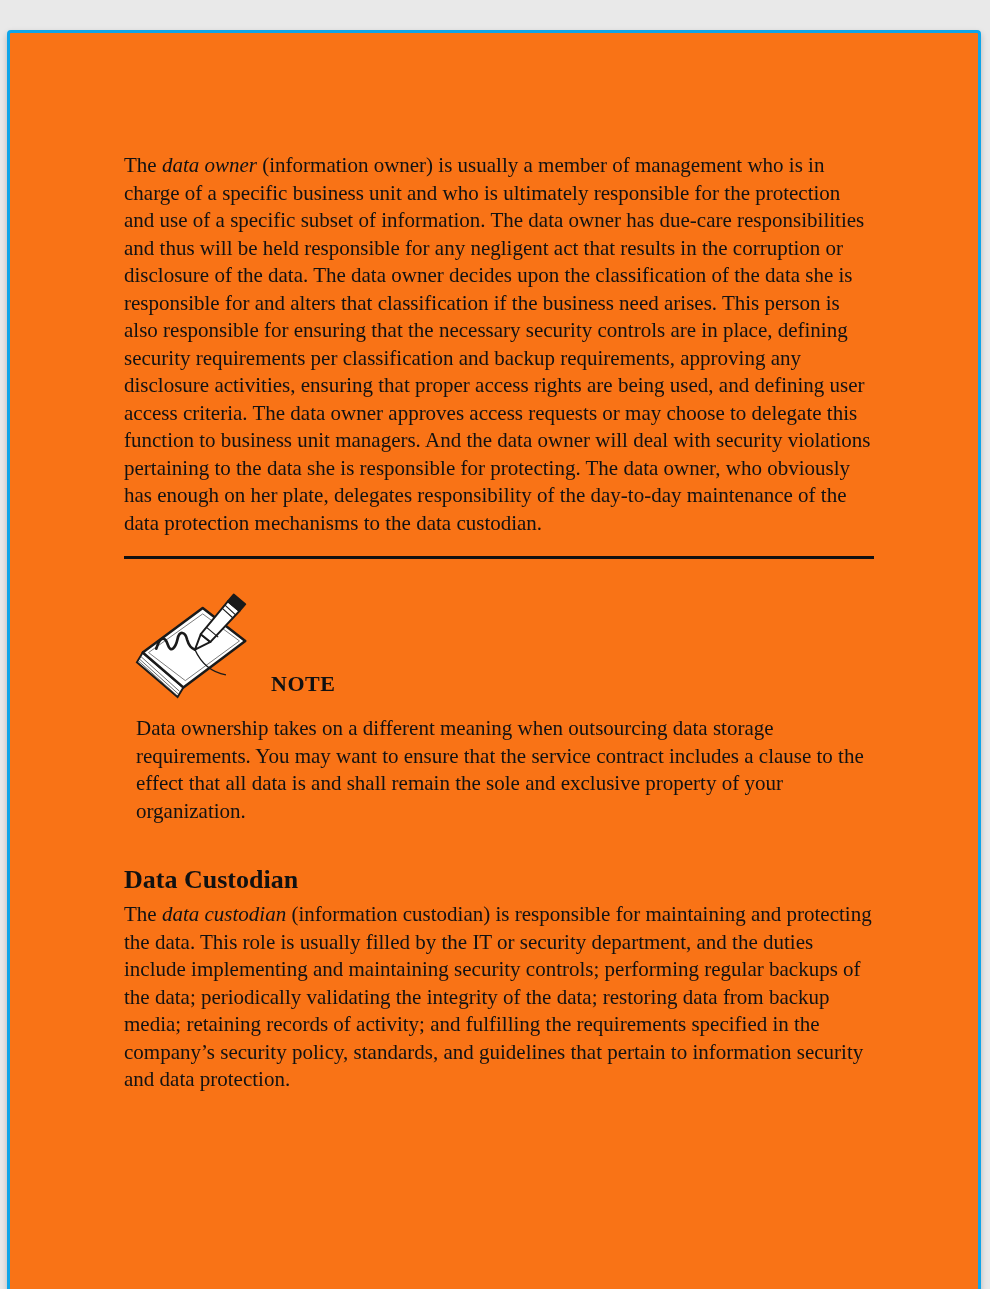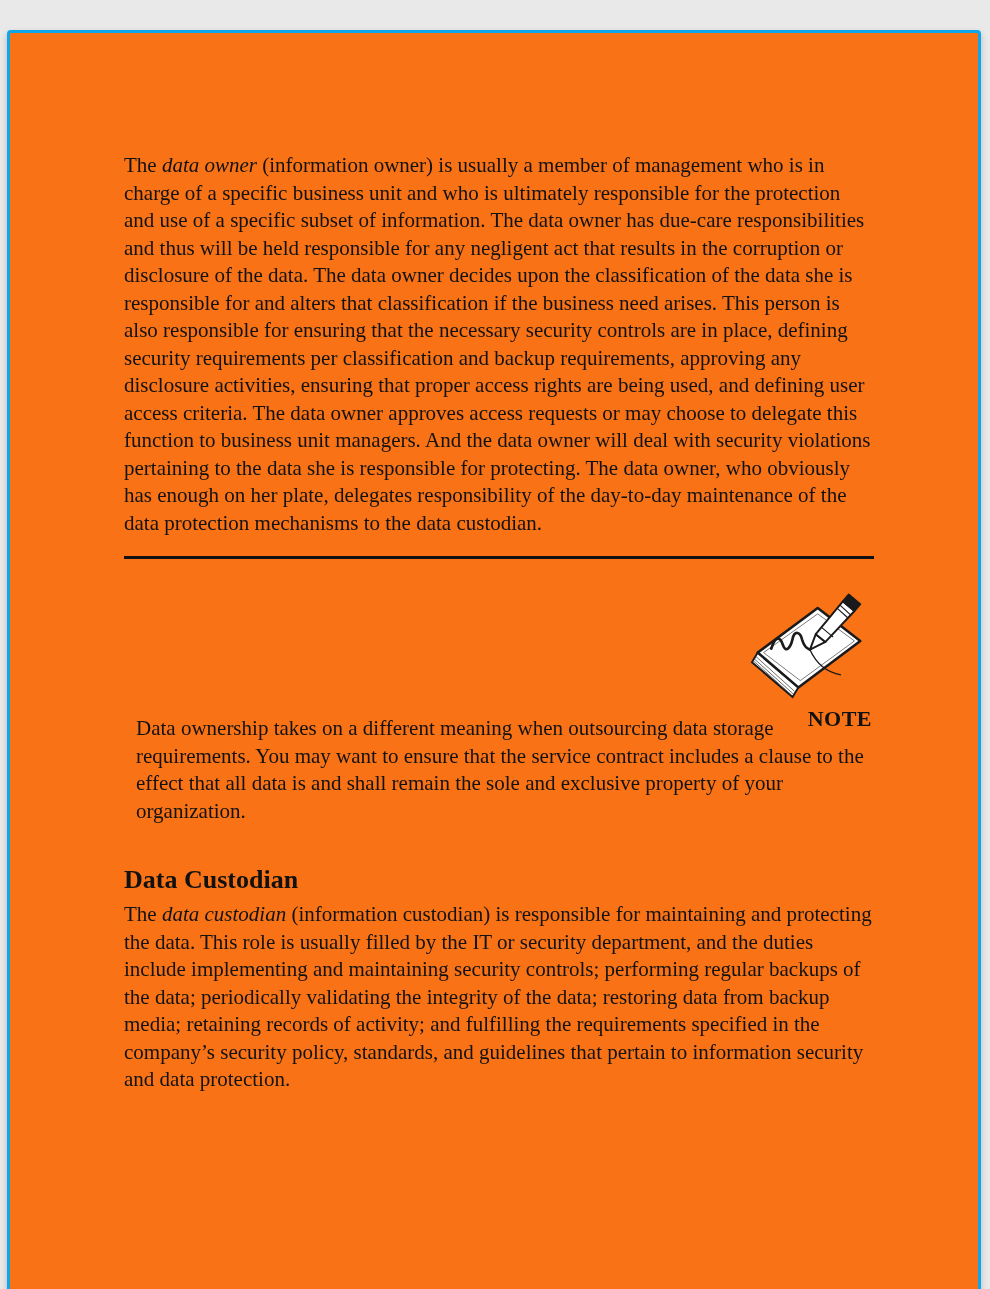--- a/index.html
+++ b/index.html
@@ -44,25 +44,24 @@
   em { font-style: italic; }
   .section-divider {
     border: none;
     border-top: 3px solid #111111;
     margin: 19px 0 0 0;
     width: 750px;
   }
   .note-icon-row {
     display: flex;
     align-items: flex-end;
-    gap: 6px;
+    gap: 14px;
     margin-top: 22px;
     margin-left: 7px;
     height: 118px;
-    flex-direction: column;
   }
   .note-icon-row svg { display: block; }
   .note-label {
     font-weight: bold;
     font-size: 22px;
     letter-spacing: 0.5px;
     margin-bottom: 2px;
     color: #111111;
   }
   .note-body {

